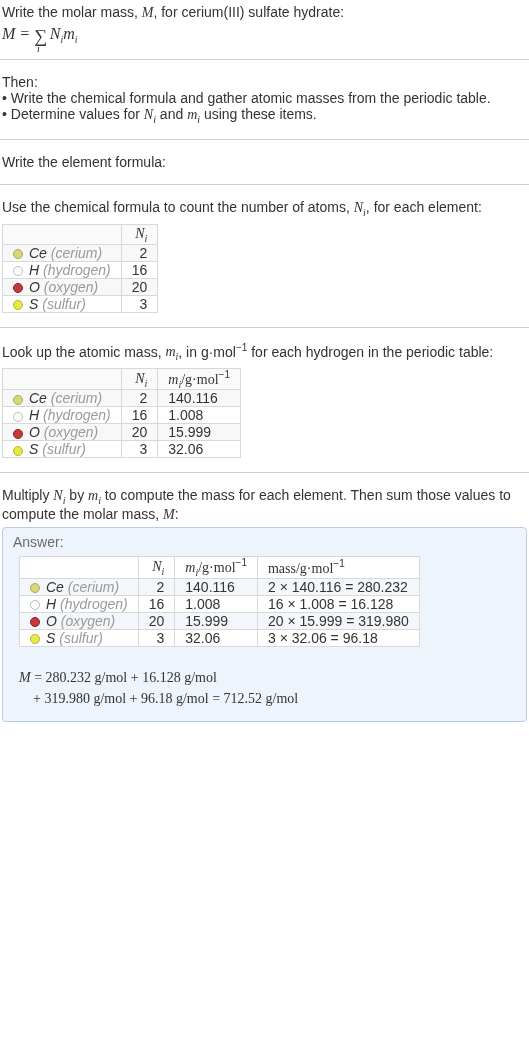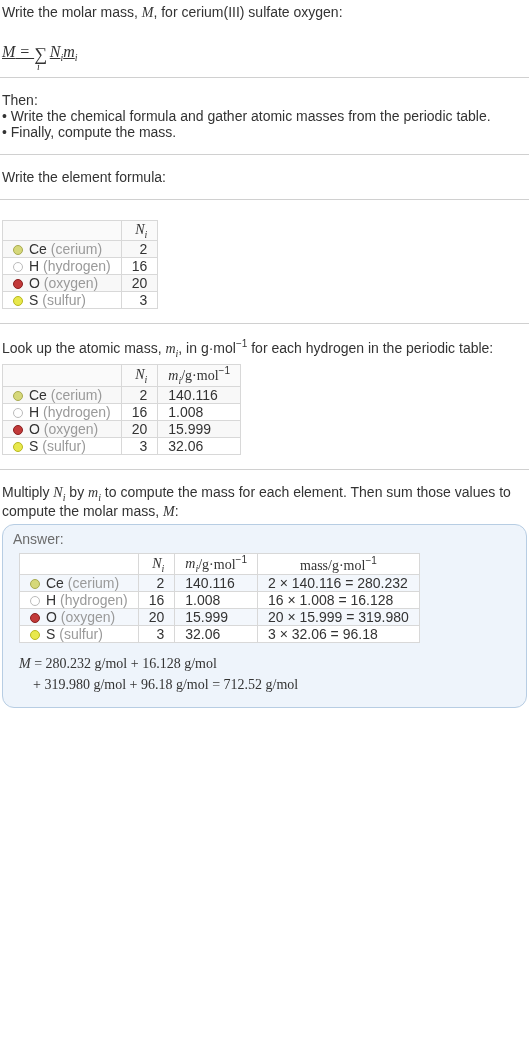--- a/index.html
+++ b/index.html
@@ -16,22 +16,21 @@
   }
   hr.sep {
     border: none;
     border-top: 1px solid #d0d0d0;
     margin: 10px 0;
   }
   .formula-line {
     font-family: 'Times New Roman', serif;
     font-style: italic;
     font-size: 16px;
-    margin-top: 20px;
-    text-decoration: underline;
+    margin-top: 2px;
   }
   .formula-line .sigma {
     font-style: normal;
     font-size: 18px;
   }
   .sub {
     font-size: 10px;
     vertical-align: sub;
   }
   .chem {
@@ -45,21 +44,20 @@
     margin-top: 6px;
   }
   table.data th, table.data td {
     border: 1px solid #d8d8d8;
     padding: 0 10px;
     text-align: left;
     font-weight: normal;
   }
   table.data th {
     background: #fafafa;
-    text-align: center;
   }
   table.data tr:nth-child(even) td {
     background: #f8f8f8;
   }
   .num-col {
     text-align: right !important;
   }
   .dot {
     display: inline-block;
     width: 10px;
@@ -73,78 +71,84 @@
   .dot-ce { background: #d6d87a; border-color: #a8aa50; }
   .dot-h  { background: #ffffff; border-color: #bbb; }
   .dot-o  { background: #c23a3a; border-color: #8a2020; }
   .dot-s  { background: #e8e84c; border-color: #b8b820; }
   .grey { color: #9a9a9a; }
   .var { font-family: 'Times New Roman', serif; font-style: italic; }
   .unit { font-family: 'Times New Roman', serif; }
   .answer-box {
     border: 1px solid #b7cde3;
     background: #eef4fb;
-    border-radius: 12px;
+    border-radius: 4px;
     padding: 6px 10px 12px 10px;
     margin-top: 4px;
   }
   .answer-box table.data th, .answer-box table.data td {
     background: #fff;
   }
   .answer-box table.data tr:nth-child(even) td {
     background: #f3f7fc;
   }
   .answer-label {
     color: #6b6b6b;
     margin-bottom: 4px;
   }
   .final-eq {
     font-family: 'Times New Roman', serif;
     font-size: 14px;
-    margin-top: 10px;
+    margin-top: 20px;
     margin-left: 6px;
     line-height: 1.5;
   }
   .sup-neg {
     font-size: 10px;
     vertical-align: super;
   }
   .row-label {
     white-space: nowrap;
+    font-style: italic;
   }
 </style>
 </head>
 <body>
 
 <div class="section">
   <div>
-    <span>Write the molar mass, </span><span class="var">M</span><span>, for cerium(III) sulfate oxygen:</span>
+    <span>Write the molar mass, </span><span class="var">M</span><span>, for cerium(III) sulfate hydrate:</span>
   </div>
   <div class="formula-line">
     <span class="var">M</span><span> = </span><span style="display:inline-block; position:relative; top:3px;"><span class="sigma">∑</span><span class="sub" style="position:relative; left:-10px; top:6px;">i</span></span><span class="var">N<span class="sub">i</span></span><span class="var">m<span class="sub">i</span></span>
   </div>
 </div>
 
 <hr class="sep">
 
 <div class="section">
   <div>Then:</div>
   <div>• Write the chemical formula and gather atomic masses from the periodic table.</div>
-  <div>• Finally, compute the mass.</div>
+  <div>
+    <span>• Determine values for </span><span class="var">N<span class="sub">i</span></span><span> and </span><span class="var">m<span class="sub">i</span></span><span> using these items.</span>
+  </div>
 </div>
 
 <hr class="sep">
 
 <div class="section">
   <div>Write the element formula:</div>
 </div>
 
 <hr class="sep">
 
 <div class="section">
+  <div>
+    <span>Use the chemical formula to count the number of atoms, </span><span class="var">N<span class="sub">i</span></span><span>, for each element:</span>
+  </div>
   <table class="data">
     <tbody>
         <tr>
       <th></th>
       <th class="num-col"><span class="var">N<span class="sub">i</span></span></th>
     </tr>
     <tr>
       <td class="row-label"><span class="dot dot-ce"></span><span>Ce</span> <span class="grey">(cerium)</span></td>
       <td class="num-col">2</td>
     </tr>

